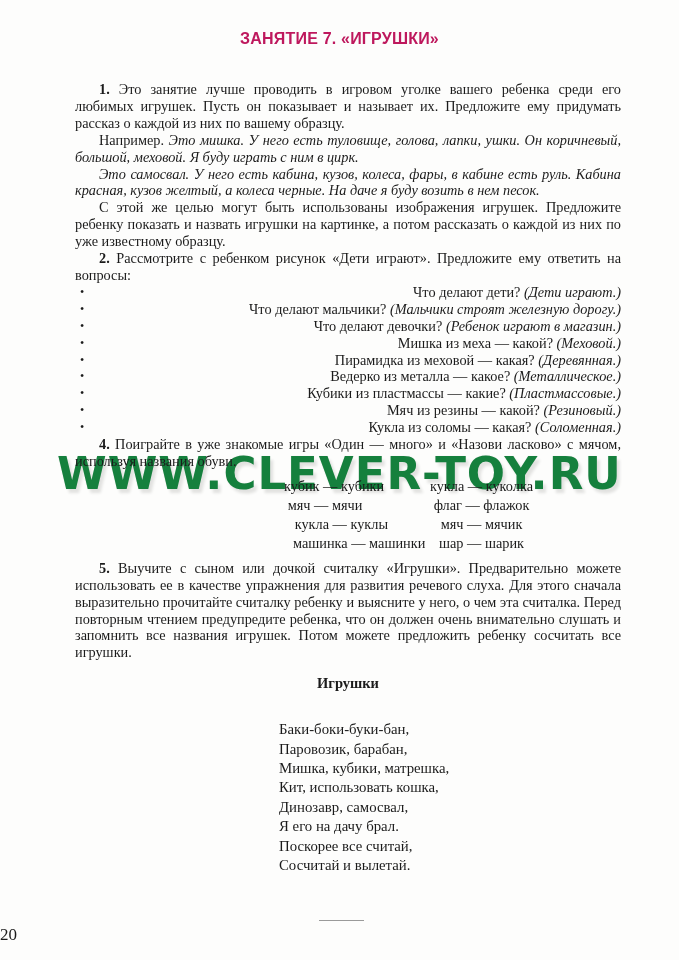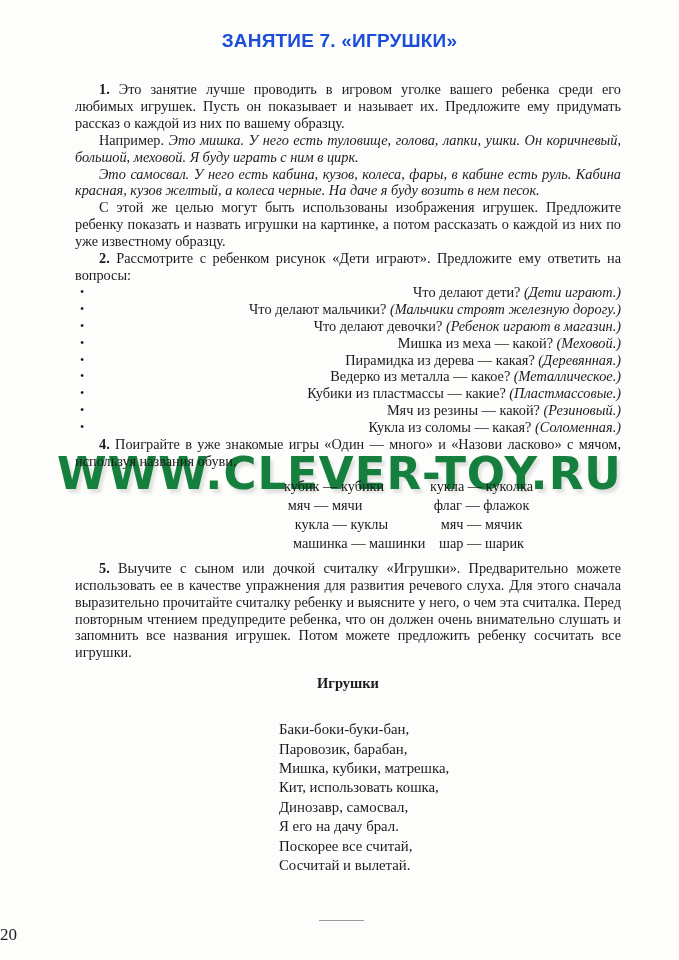--- a/index.html
+++ b/index.html
@@ -10,23 +10,23 @@
     overflow:hidden;
     font-family:"Liberation Serif", serif;
     color:#1b1b1b;
   }
   .title {
     position:absolute; top:30px; left:0; right:0;
     margin:0;
     text-align:center;
     font-family:"Liberation Sans", sans-serif;
     font-weight:bold;
-    font-size:19px;
+    font-size:16px;
     letter-spacing:0.2px;
-    color:#1d4ed8;
+    color:#be185d;
   }
   .watermark {
     position:absolute;
     top:447px; left:50%;
     transform:translateX(-50%);
     z-index:0;
     font-family:"DejaVu Sans", sans-serif;
     font-weight:bold;
     font-size:45px;
     letter-spacing:1px;
@@ -111,21 +111,21 @@
     </div>
 
 
     <div class="bullets">
       <div class="bullet">
           <span class="marker">•</span>
           <span class="btxt"><span>Мишка из меха — какой?</span> <i>(Меховой.)</i></span>
         </div>
       <div class="bullet">
           <span class="marker">•</span>
-          <span class="btxt"><span>Пирамидка из дерева — какая?</span> <i>(Деревянная.)</i></span>
+          <span class="btxt"><span>Пирамидка из меховой — какая?</span> <i>(Деревянная.)</i></span>
         </div>
       <div class="bullet">
           <span class="marker">•</span>
           <span class="btxt"><span>Ведерко из металла — какое?</span> <i>(Металлическое.)</i></span>
         </div>
       <div class="bullet">
           <span class="marker">•</span>
           <span class="btxt"><span>Кубики из пластмассы — какие?</span> <i>(Пластмассовые.)</i></span>
         </div>
       <div class="bullet">

